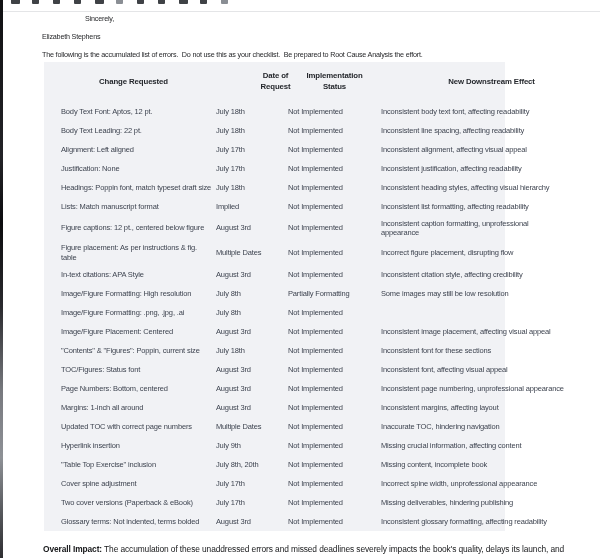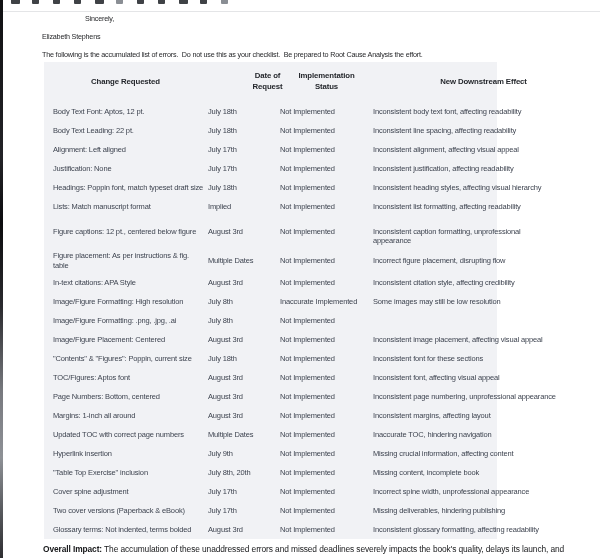--- a/index.html
+++ b/index.html
@@ -27,20 +27,21 @@
   #line-closing{top:14px;padding-left:43px;}
   #line-signature{top:32px;}
   #line-intro{top:50px;}
 
   
   .table-card{
     position:absolute;left:44px;top:62px;width:453px;
     background:var(--table-bg,#f1f2f5);
     border-radius:0;
     color:var(--table-text,#3e4450);
+    padding-left:8px;
   }
   .thead,.trow{
     display:grid;
     grid-template-columns:163px 73px 93px 221px;
     align-items:center;
   }
   .thead{height:40px;}
   .th{
     font-size:7.8px;font-weight:bold;color:#24272c;letter-spacing:-0.1px;
     text-align:center;line-height:1.35;
@@ -52,21 +53,21 @@
   .th.h3 span{max-width:72px;}
   .th.h4 span{max-width:200px;}
   .trow{min-height:19px;}
   .tcell{
     font-size:7.5px;letter-spacing:-0.15px;line-height:1.3;
     padding:2.5px 0;white-space:nowrap;overflow:visible;
   }
   .tcell.col0{padding-left:9px;}
   .tcell.col1{padding-left:1px;}
   .tcell.wrap{white-space:normal;}
-  .tcell.col3.wrap{max-width:158px;margin-top:8px;}
+  .tcell.col3.wrap{max-width:158px;}
   .tcell.col0.wrap{max-width:150px;}
 
   .overall-line{
     position:absolute;left:43px;top:544px;width:552px;
     font-size:8.4px;color:#17181a;letter-spacing:-0.1px;white-space:nowrap;
   }
   .overall-line b{font-weight:bold;margin-top:42px;}
 </style>
 </head>
 <body style="--table-bg: #f1f2f5; --table-text: #3e4450;">
@@ -158,42 +159,42 @@
       </div>
       <div class="trow">
         <div class="tcell col0">In-text citations: APA Style</div>
         <div class="tcell col1">August 3rd</div>
         <div class="tcell col2">Not Implemented</div>
         <div class="tcell col3">Inconsistent citation style, affecting credibility</div>
       </div>
       <div class="trow">
         <div class="tcell col0">Image/Figure Formatting: High resolution</div>
         <div class="tcell col1">July 8th</div>
-        <div class="tcell col2">Inaccurate Implemented</div>
+        <div class="tcell col2">Partially Formatting</div>
         <div class="tcell col3">Some images may still be low resolution</div>
       </div>
       <div class="trow">
         <div class="tcell col0">Image/Figure Formatting: .png, .jpg, .ai</div>
         <div class="tcell col1">July 8th</div>
         <div class="tcell col2">Not Implemented</div>
       </div>
       <div class="trow">
         <div class="tcell col0">Image/Figure Placement: Centered</div>
         <div class="tcell col1">August 3rd</div>
         <div class="tcell col2">Not Implemented</div>
         <div class="tcell col3">Inconsistent image placement, affecting visual appeal</div>
       </div>
       <div class="trow">
         <div class="tcell col0">"Contents" &amp; "Figures": Poppin, current size</div>
         <div class="tcell col1">July 18th</div>
         <div class="tcell col2">Not Implemented</div>
         <div class="tcell col3">Inconsistent font for these sections</div>
       </div>
       <div class="trow">
-        <div class="tcell col0">TOC/Figures: Aptos font</div>
+        <div class="tcell col0">TOC/Figures: Status font</div>
         <div class="tcell col1">August 3rd</div>
         <div class="tcell col2">Not Implemented</div>
         <div class="tcell col3">Inconsistent font, affecting visual appeal</div>
       </div>
       <div class="trow">
         <div class="tcell col0">Page Numbers: Bottom, centered</div>
         <div class="tcell col1">August 3rd</div>
         <div class="tcell col2">Not Implemented</div>
         <div class="tcell col3">Inconsistent page numbering, unprofessional appearance</div>
       </div>

